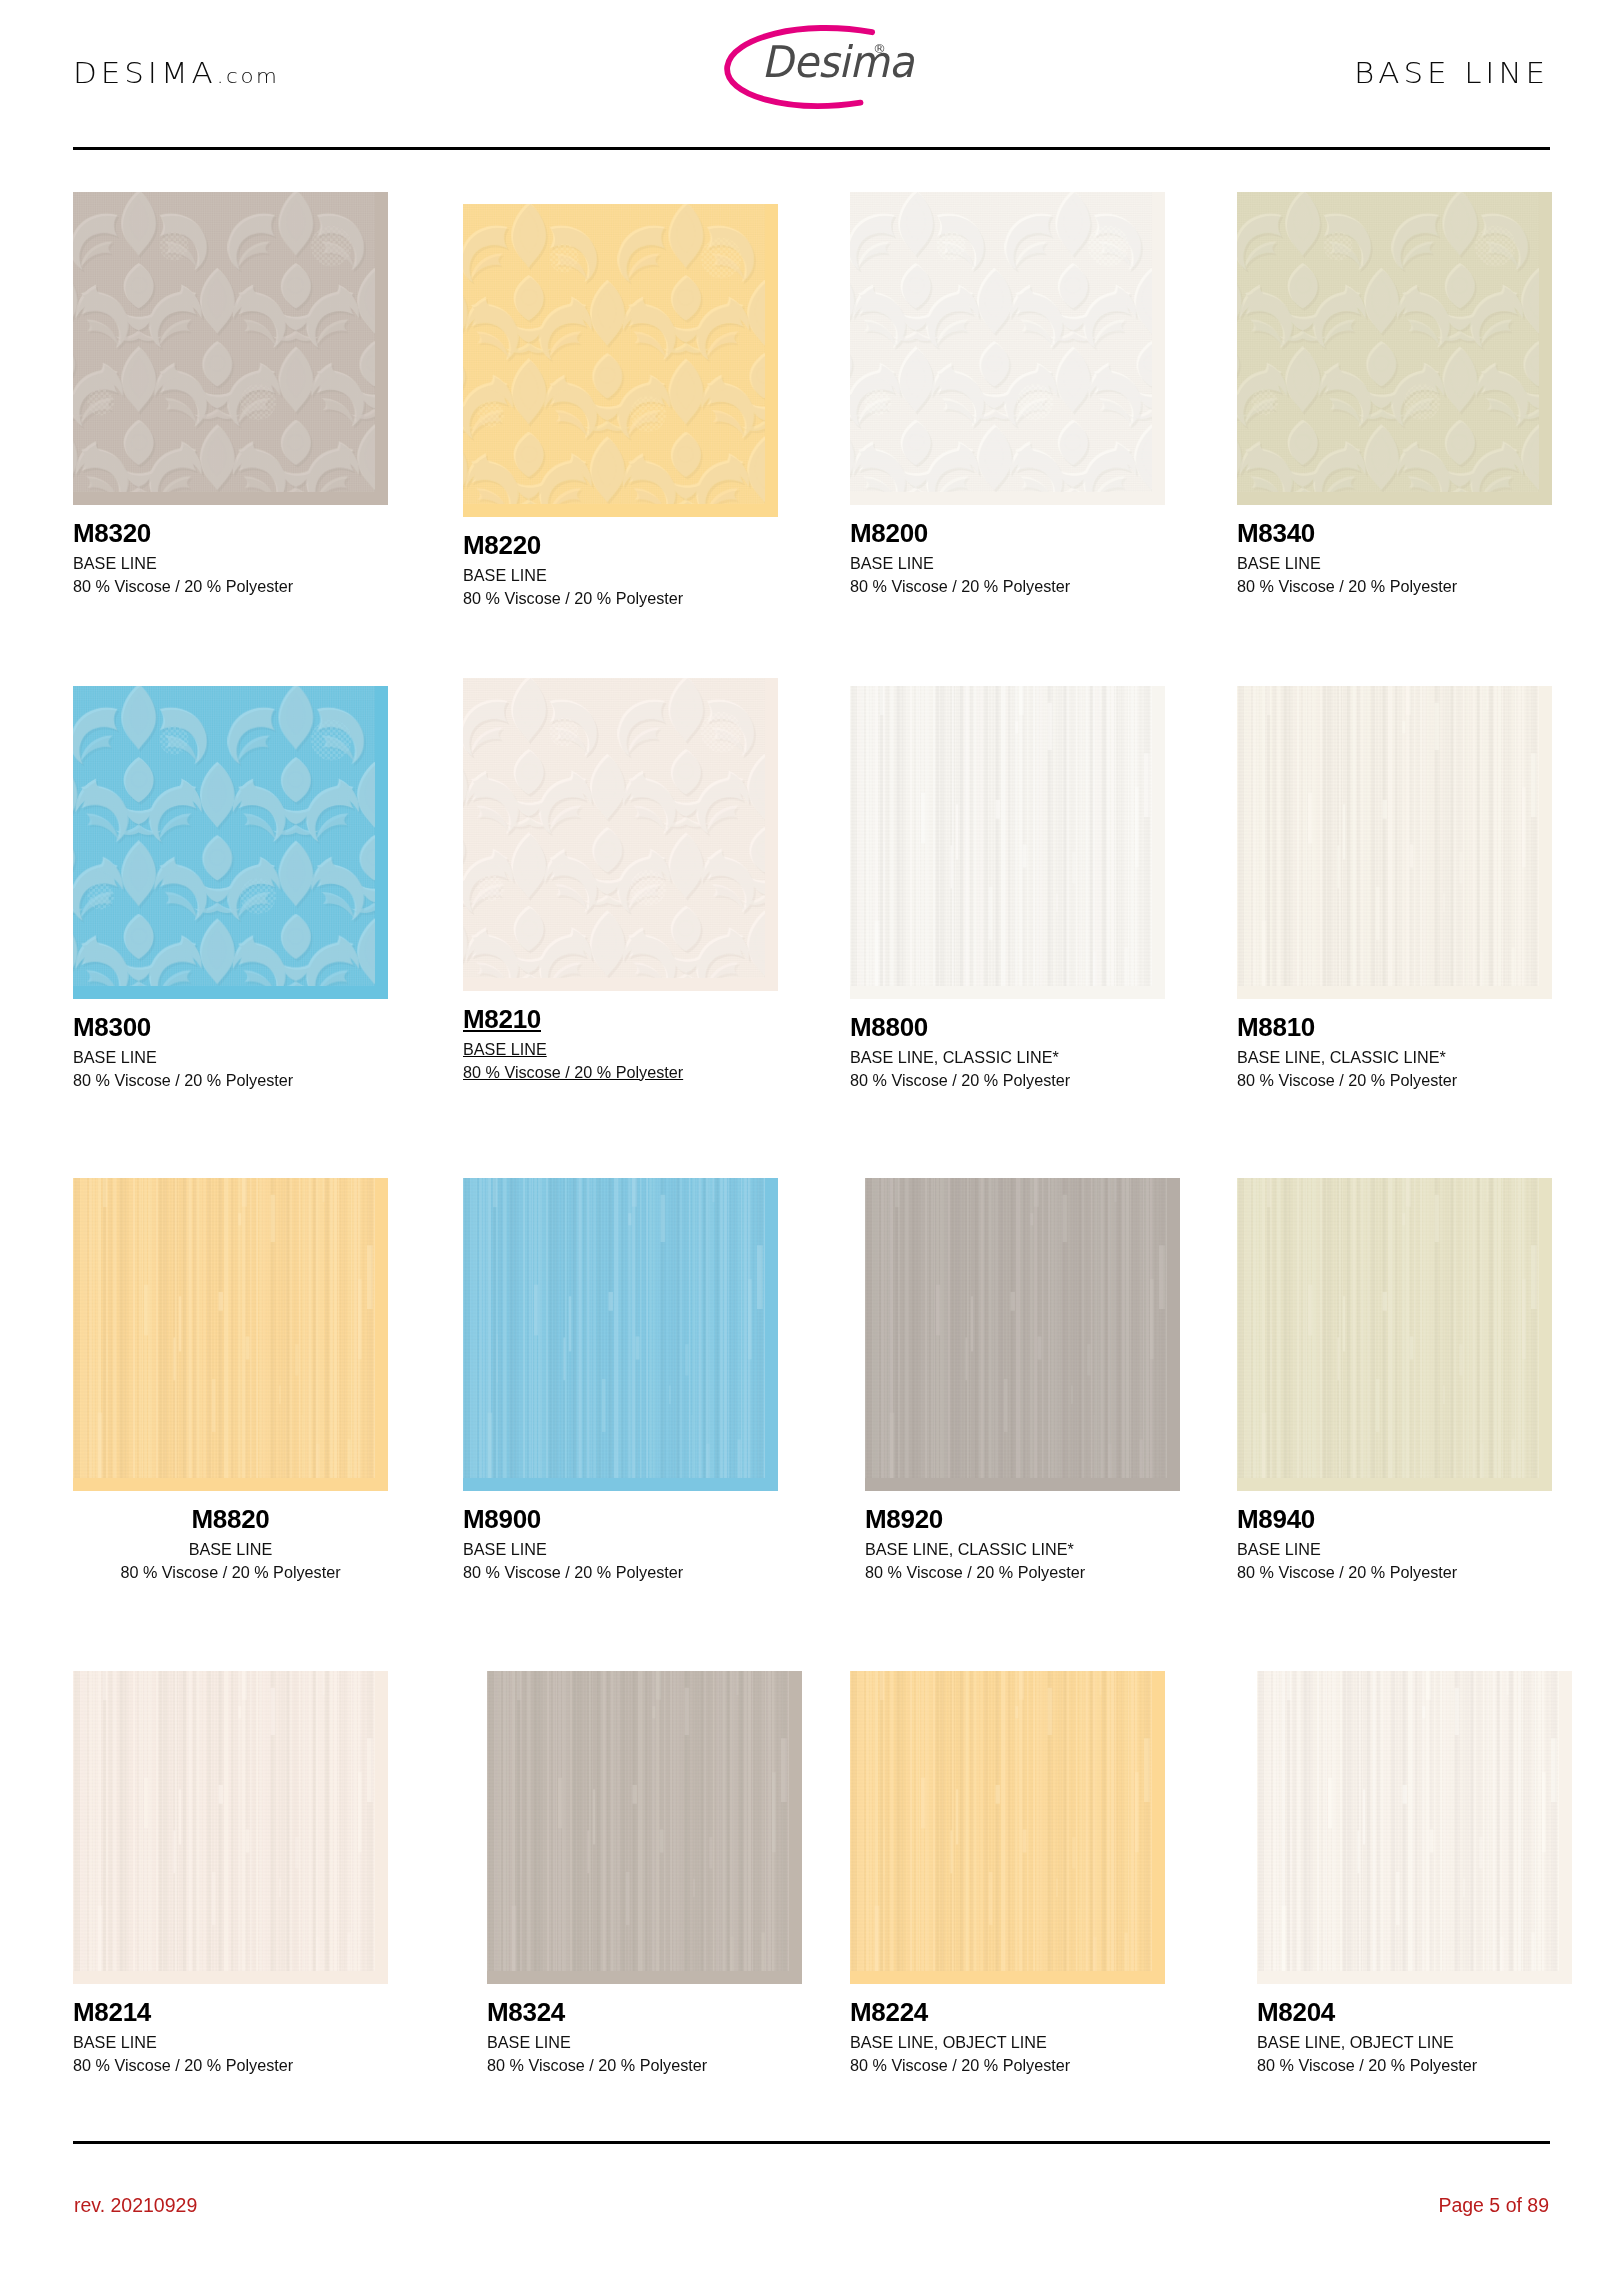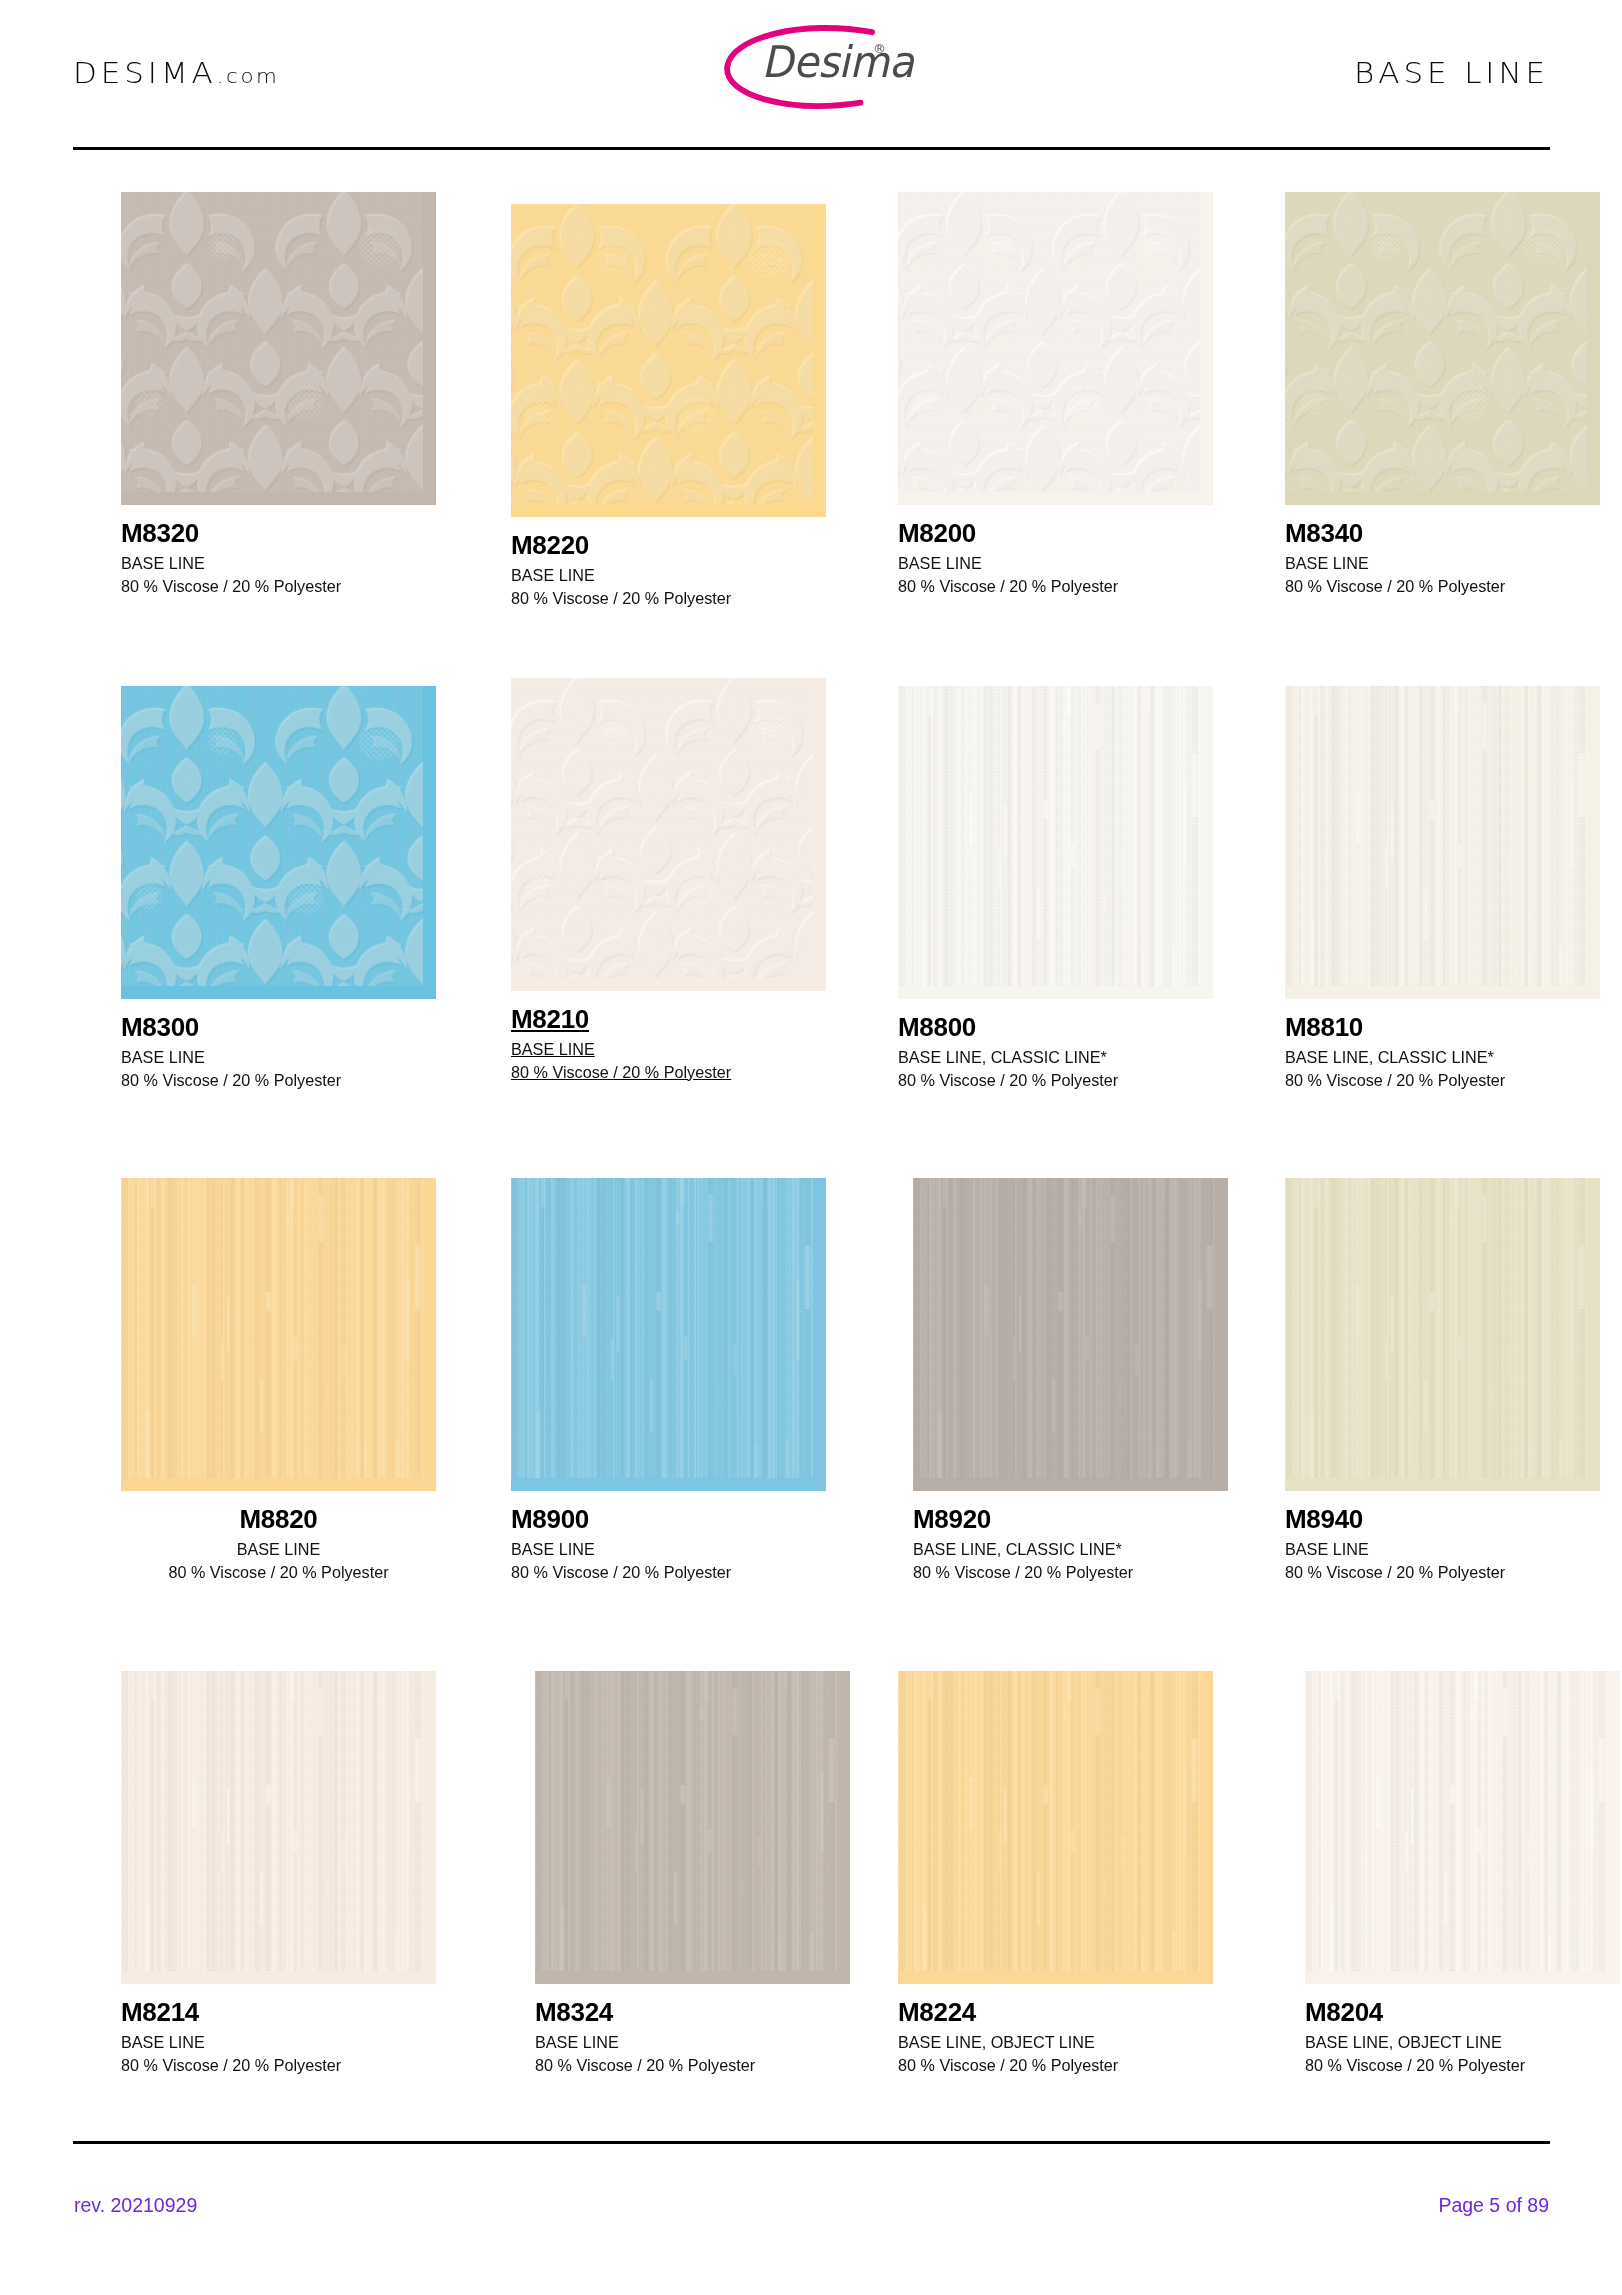--- a/index.html
+++ b/index.html
@@ -76,21 +76,20 @@
   }
   #rule-top    { top: 147px; }
   #rule-bottom { top: 2141px; }
 
   
   #grid {
     position: absolute;
     left: 0; top: 0;
     width: 1556px;
     height: 2295px;
-    margin-left: 48px;
   }
   .cell { position: absolute; width: 315px; }
   .swatch {
     position: relative;
     width: 315px;
     height: 313px;
     overflow: hidden;
     background: #dddddd;
   }
   .swatch .tex {
@@ -117,21 +116,21 @@
     white-space: nowrap;
   }
   .line1 { margin-top: 5.8px; }
 
   
   #footer { position: absolute; left:0; top: 2164px; width: 1623px; height: 78px; }
   .ft {
     position: absolute;
     font-family: "Liberation Sans", sans-serif;
     font-size: 19.5px;
-    color: #6d28d9;
+    color: #b91c1c;
     white-space: nowrap;
     top: 30px;
   }
   #ft-left  { left: 74px; }
   #ft-right { right: 74px; }
 </style>
 </head>
 <body>
 
 <div id="page">

